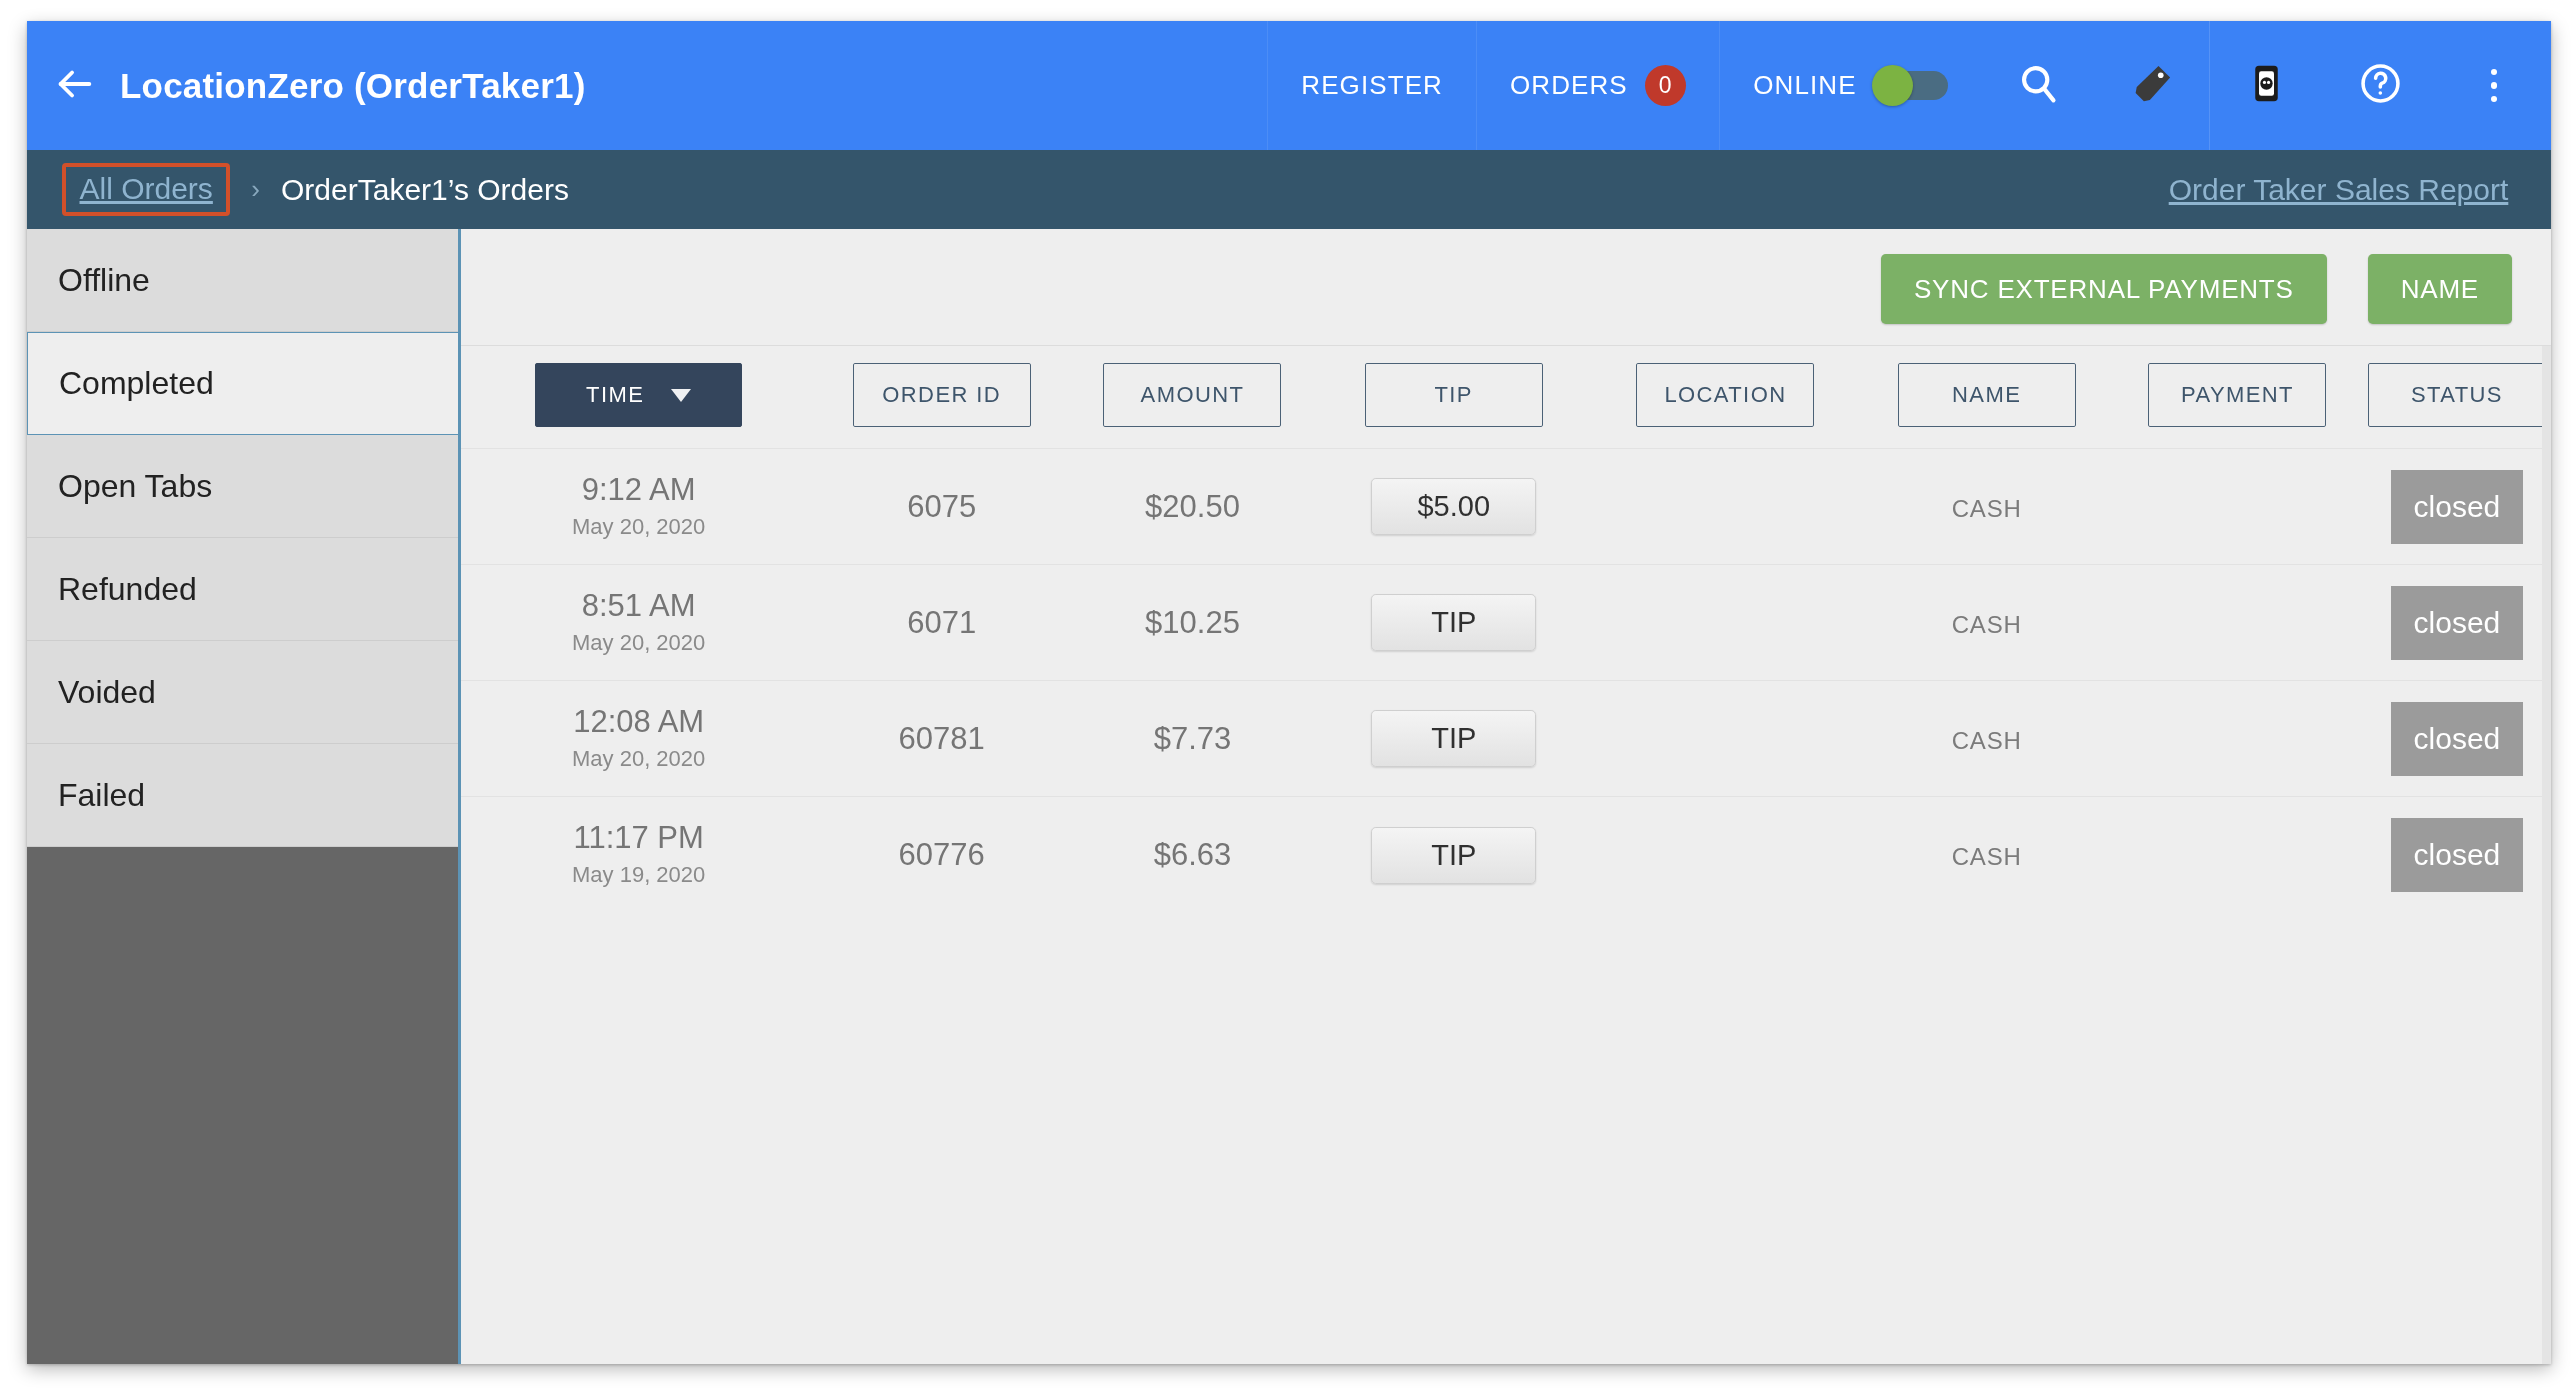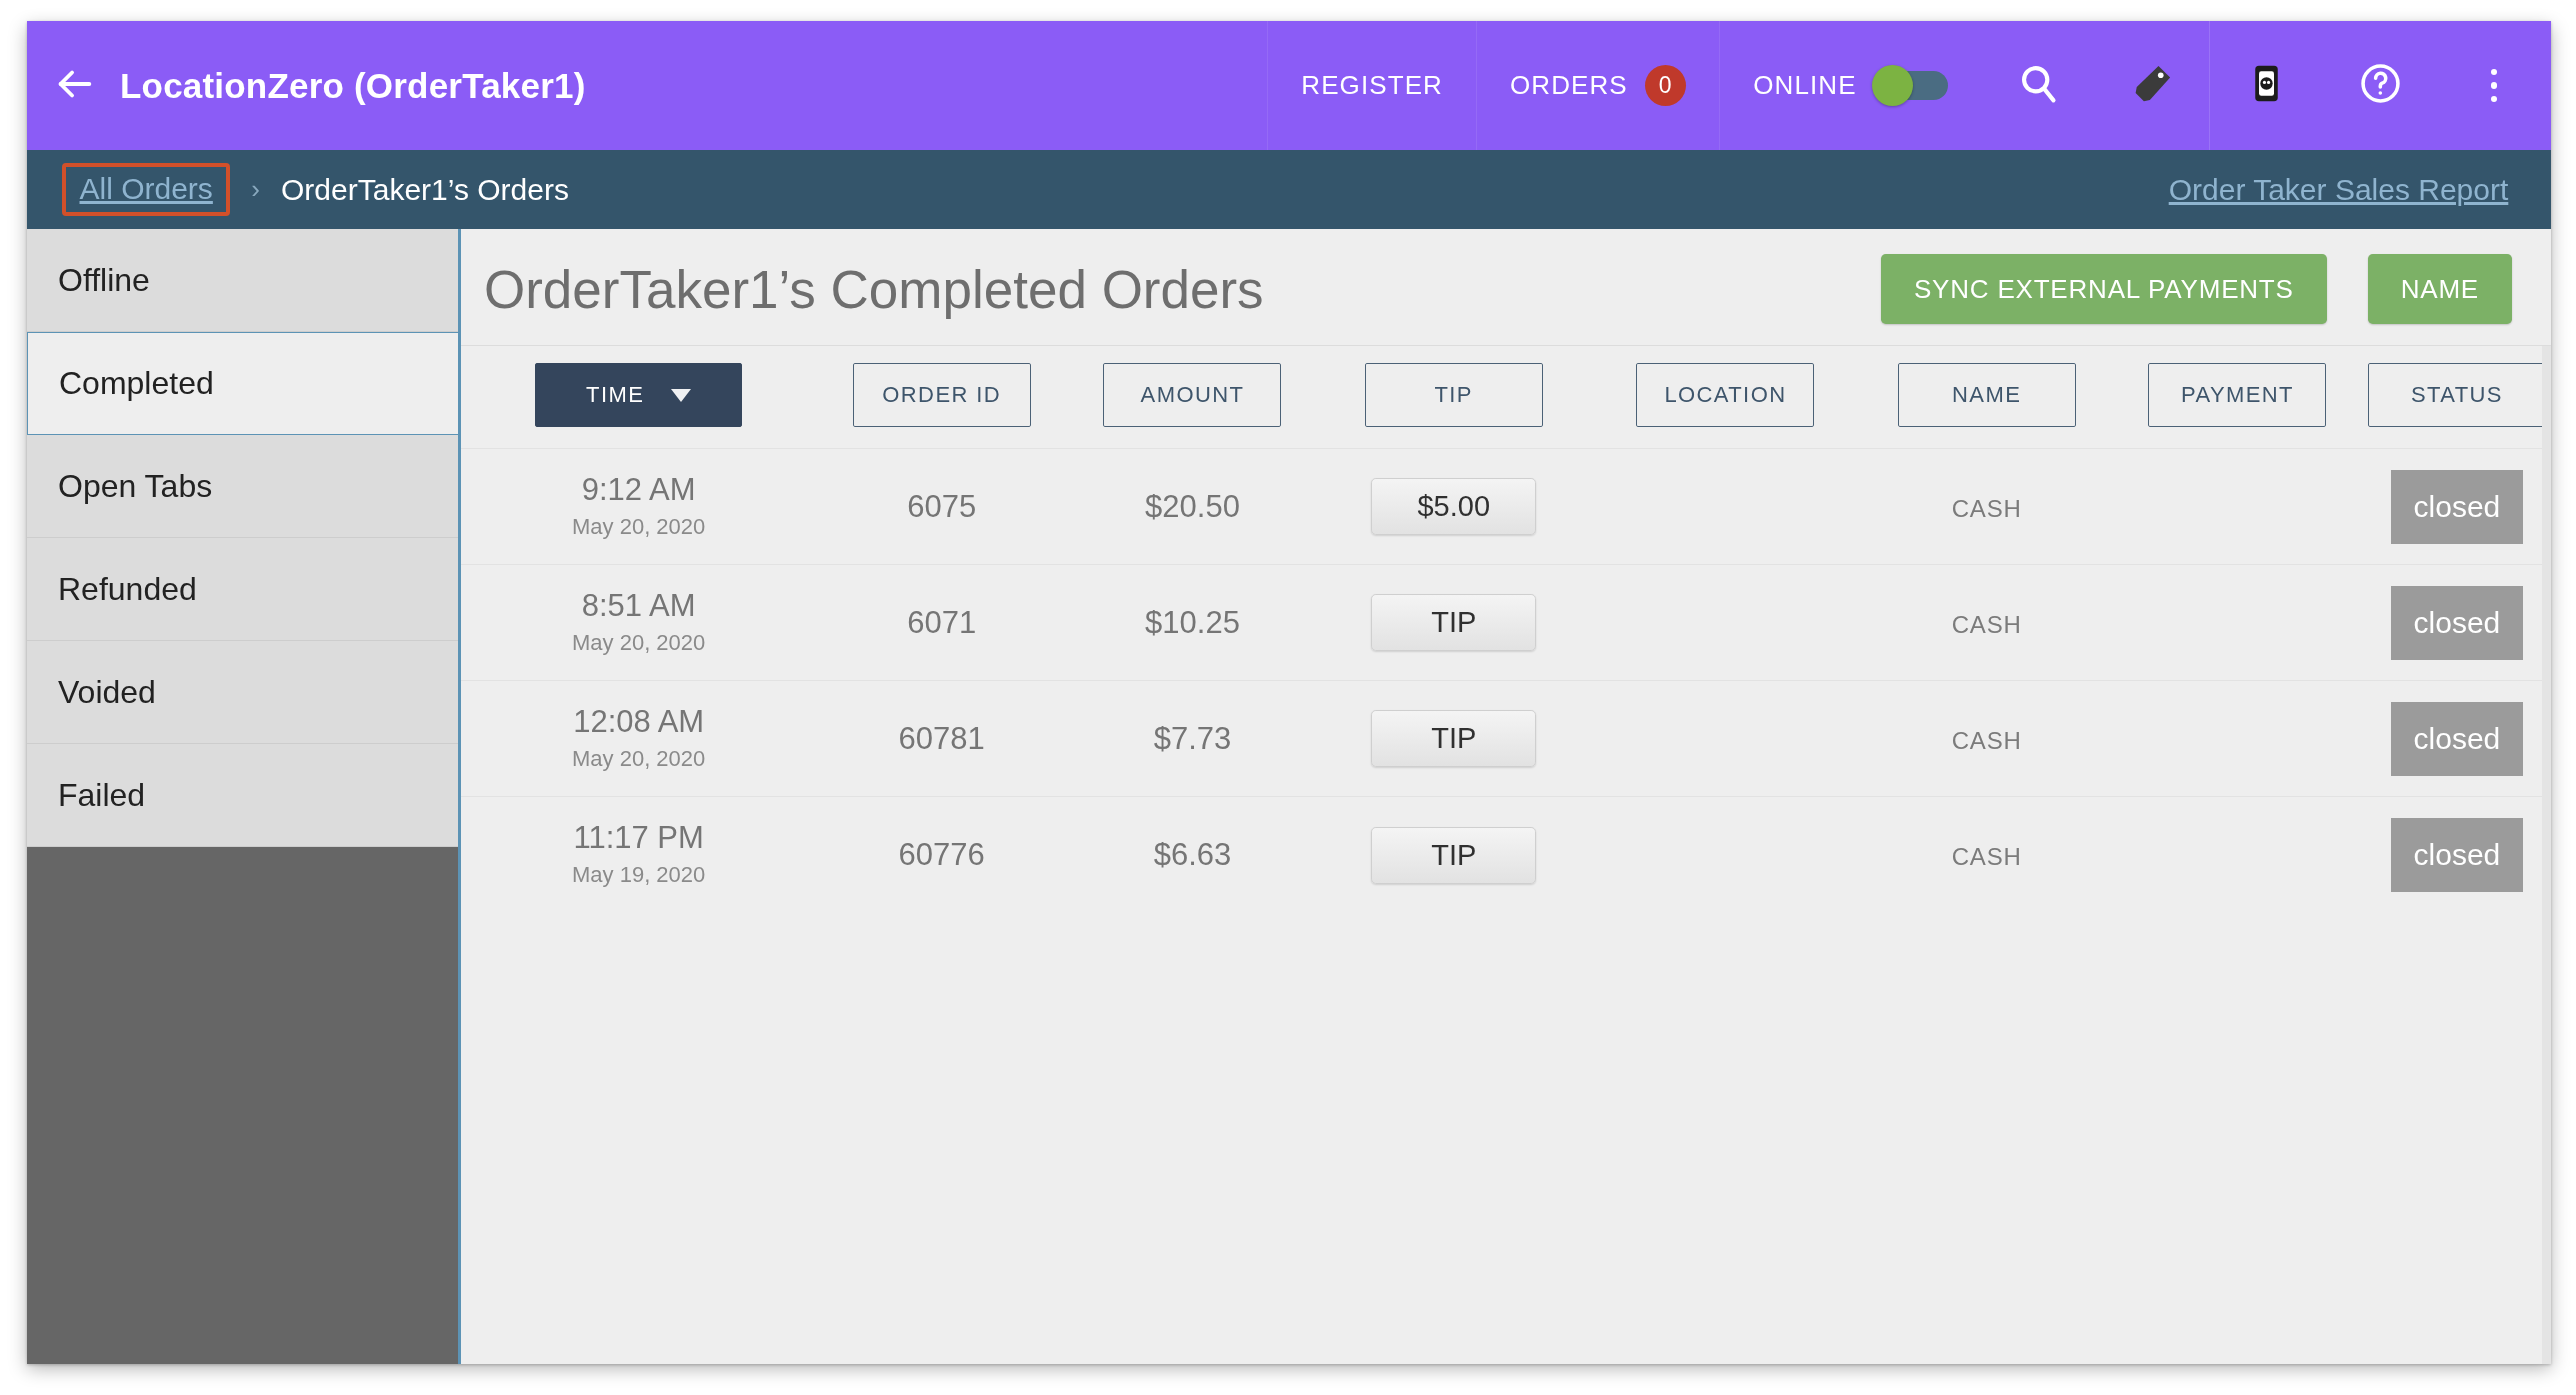--- a/index.html
+++ b/index.html
@@ -15,21 +15,21 @@
     width: 2524px; height: 1343px;
     background: #eeeeee;
     box-shadow: 0 5.8px 17.4px rgba(0,0,0,0.28), 0 1px 2.9px rgba(0,0,0,0.22);
     overflow: hidden;
   }
 
   
   .appbar {
     position: relative;
     height: 129px;
-    background: #8b5cf6;
+    background: #3b82f6;
     display: flex;
     align-items: center;
   }
   .back-btn {
     width: 93px; height: 129px;
     display: flex; align-items: center; justify-content: center;
     cursor: pointer;
   }
   .back-btn svg { width: 46px; height: 46px; }
   .app-title {
@@ -407,21 +407,20 @@
       </div>
       <div class="side-item">
         <span>Failed</span>
       </div>
       <div class="side-filler"></div>
     </div>
 
     <div class="main">
 
       <div class="main-head">
-        <div class="page-title">OrderTaker1’s Completed Orders</div>
         <div class="head-spacer"></div>
         <button class="green-btn">SYNC EXTERNAL PAYMENTS</button>
         <button class="green-btn">NAME</button>
       </div>
 
       <div class="table-wrap">
         <table class="table">
           <colgroup>
             <col style="width:17%">
               <col style="width:12%">

